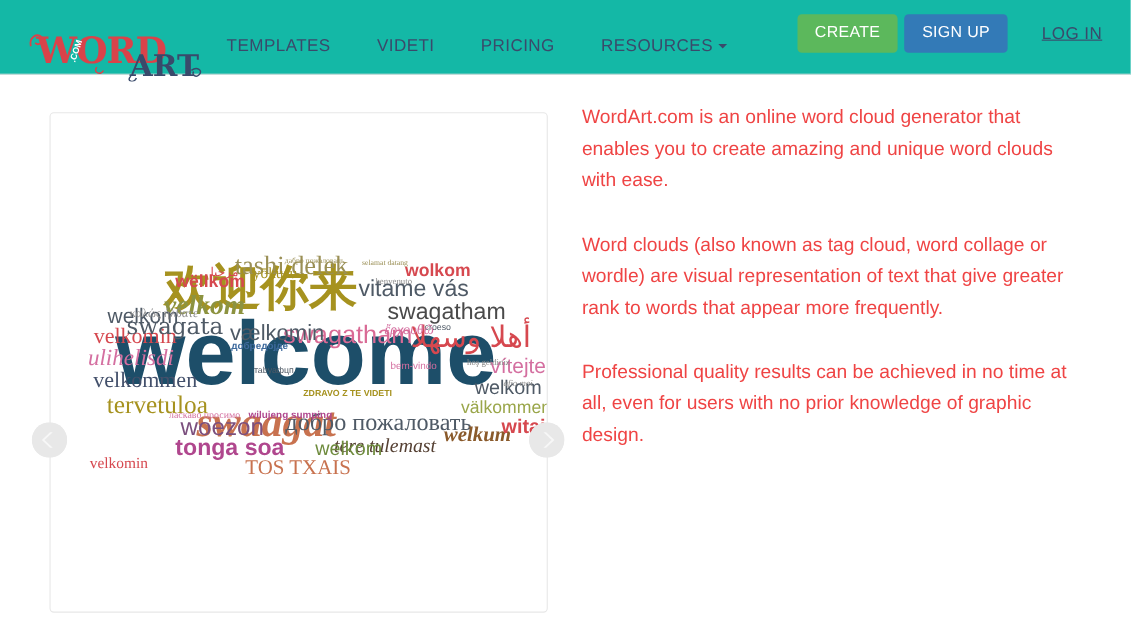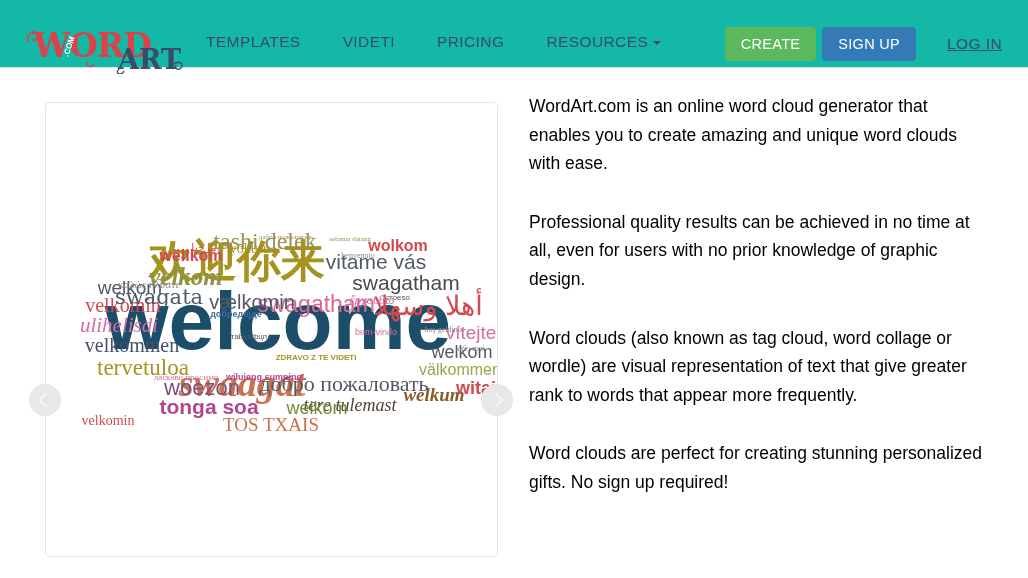--- a/index.html
+++ b/index.html
@@ -57,23 +57,23 @@
     margin-left: 5px;
     vertical-align: 2px;
     border-left: 4px solid transparent;
     border-right: 4px solid transparent;
     border-top: 4px solid #3a4a6b;
   }
 
   .nav-right {
     position: absolute;
     right: 24px;
-    top: 26px;
+    top: 13px;
     display: flex;
-    align-items: center;
+    align-items: flex-start;
   }
   .btn {
     border: none;
     border-radius: 4px;
     color: #fff;
     font-size: 14.5px;
     letter-spacing: 0.3px;
     padding: 10px 16px;
     cursor: pointer;
     font-family: "Liberation Sans", sans-serif;
@@ -130,21 +130,21 @@
   .arrow-next { left: 481px; }
 
   .copy {
     position: absolute;
     left: 529px;
     top: 24px;
     width: 460px;
   }
   .copy p {
     margin: 0 0 30px 0;
-    color: #000000;
+    color: #ef4444;
     font-size: 17.5px;
     line-height: 28.6px;
     font-family: "Liberation Sans", sans-serif;
   }
   .copy p:last-child { margin-bottom: 0; }
 </style>
 </head>
 <body>
 
 <div class="navbar">
@@ -244,18 +244,17 @@
 
   <div class="carousel-arrow arrow-next">
     <svg width="32" height="32" viewBox="0 0 32 32">
       <circle cx="16" cy="16" r="16" fill="#e8e8e8"></circle>
       <path d="M13 9 L20.5 16 L13 23 L15.5 23 L23 16 L15.5 9 Z" fill="#f7f7f7"></path>
     </svg>
   </div>
 
   <div class="copy">
     <p>WordArt.com is an online word cloud generator that enables you to create amazing and unique word clouds with ease.</p>
+    <p>Word clouds (also known as tag cloud, word collage or wordle) are visual representation of text that give greater rank to words that appear more frequently.</p>
     <p>Professional quality results can be achieved in no time at all, even for users with no prior knowledge of graphic design.</p>
-    <p>Word clouds (also known as tag cloud, word collage or wordle) are visual representation of text that give greater rank to words that appear more frequently.</p>
-    <p>Word clouds are perfect for creating stunning personalized gifts. No sign up required!</p>
   </div>
 
 </div>
 
 </body></html>

